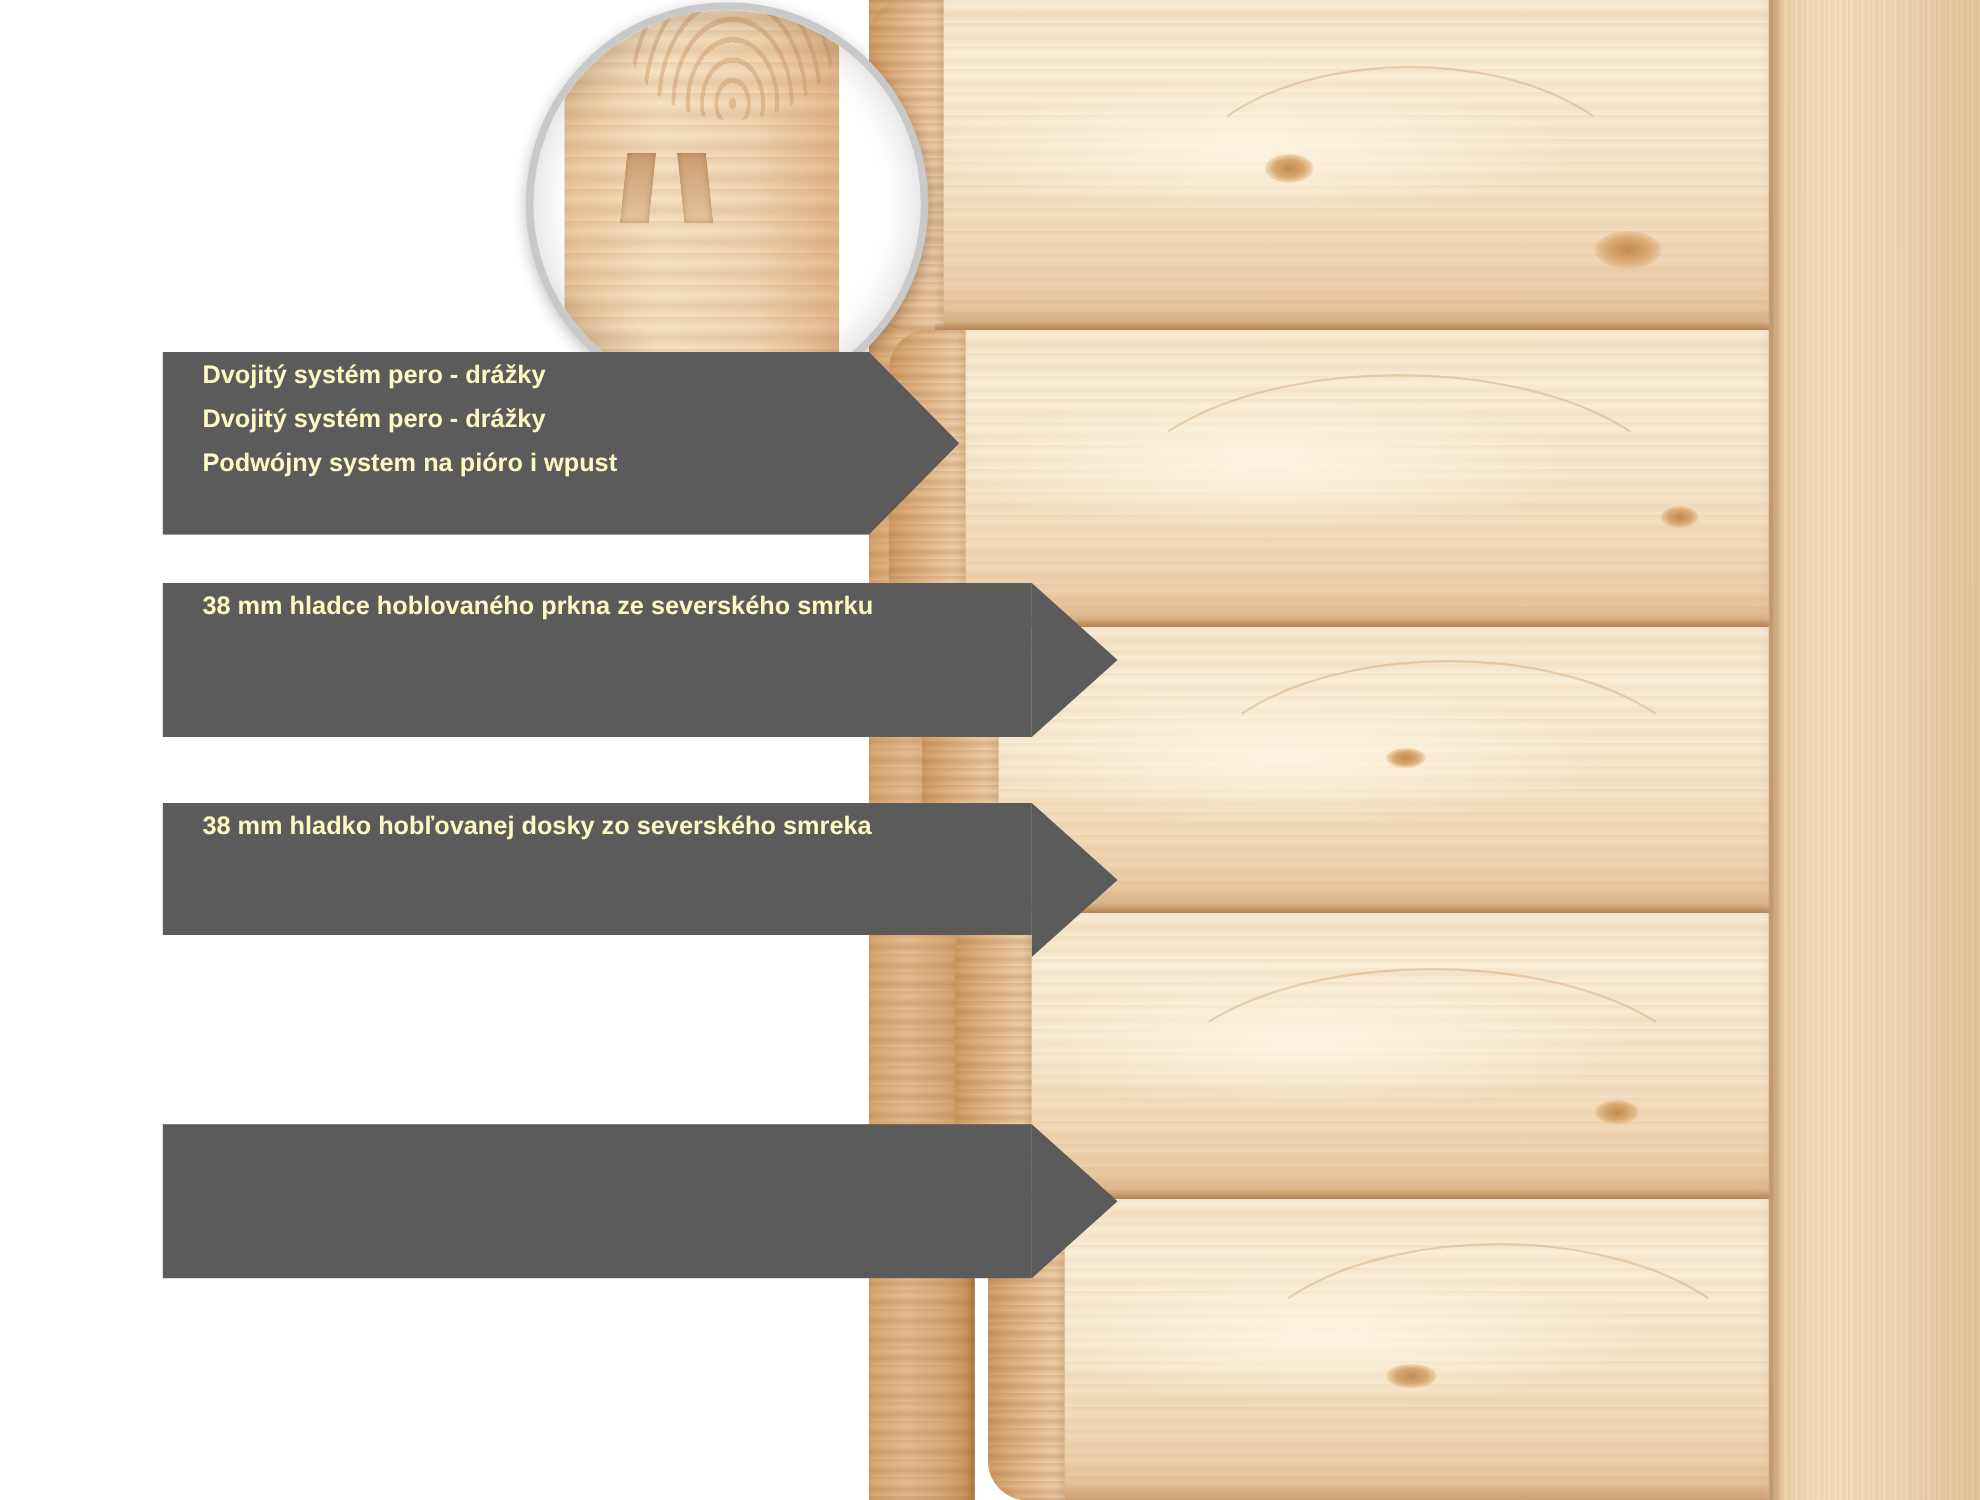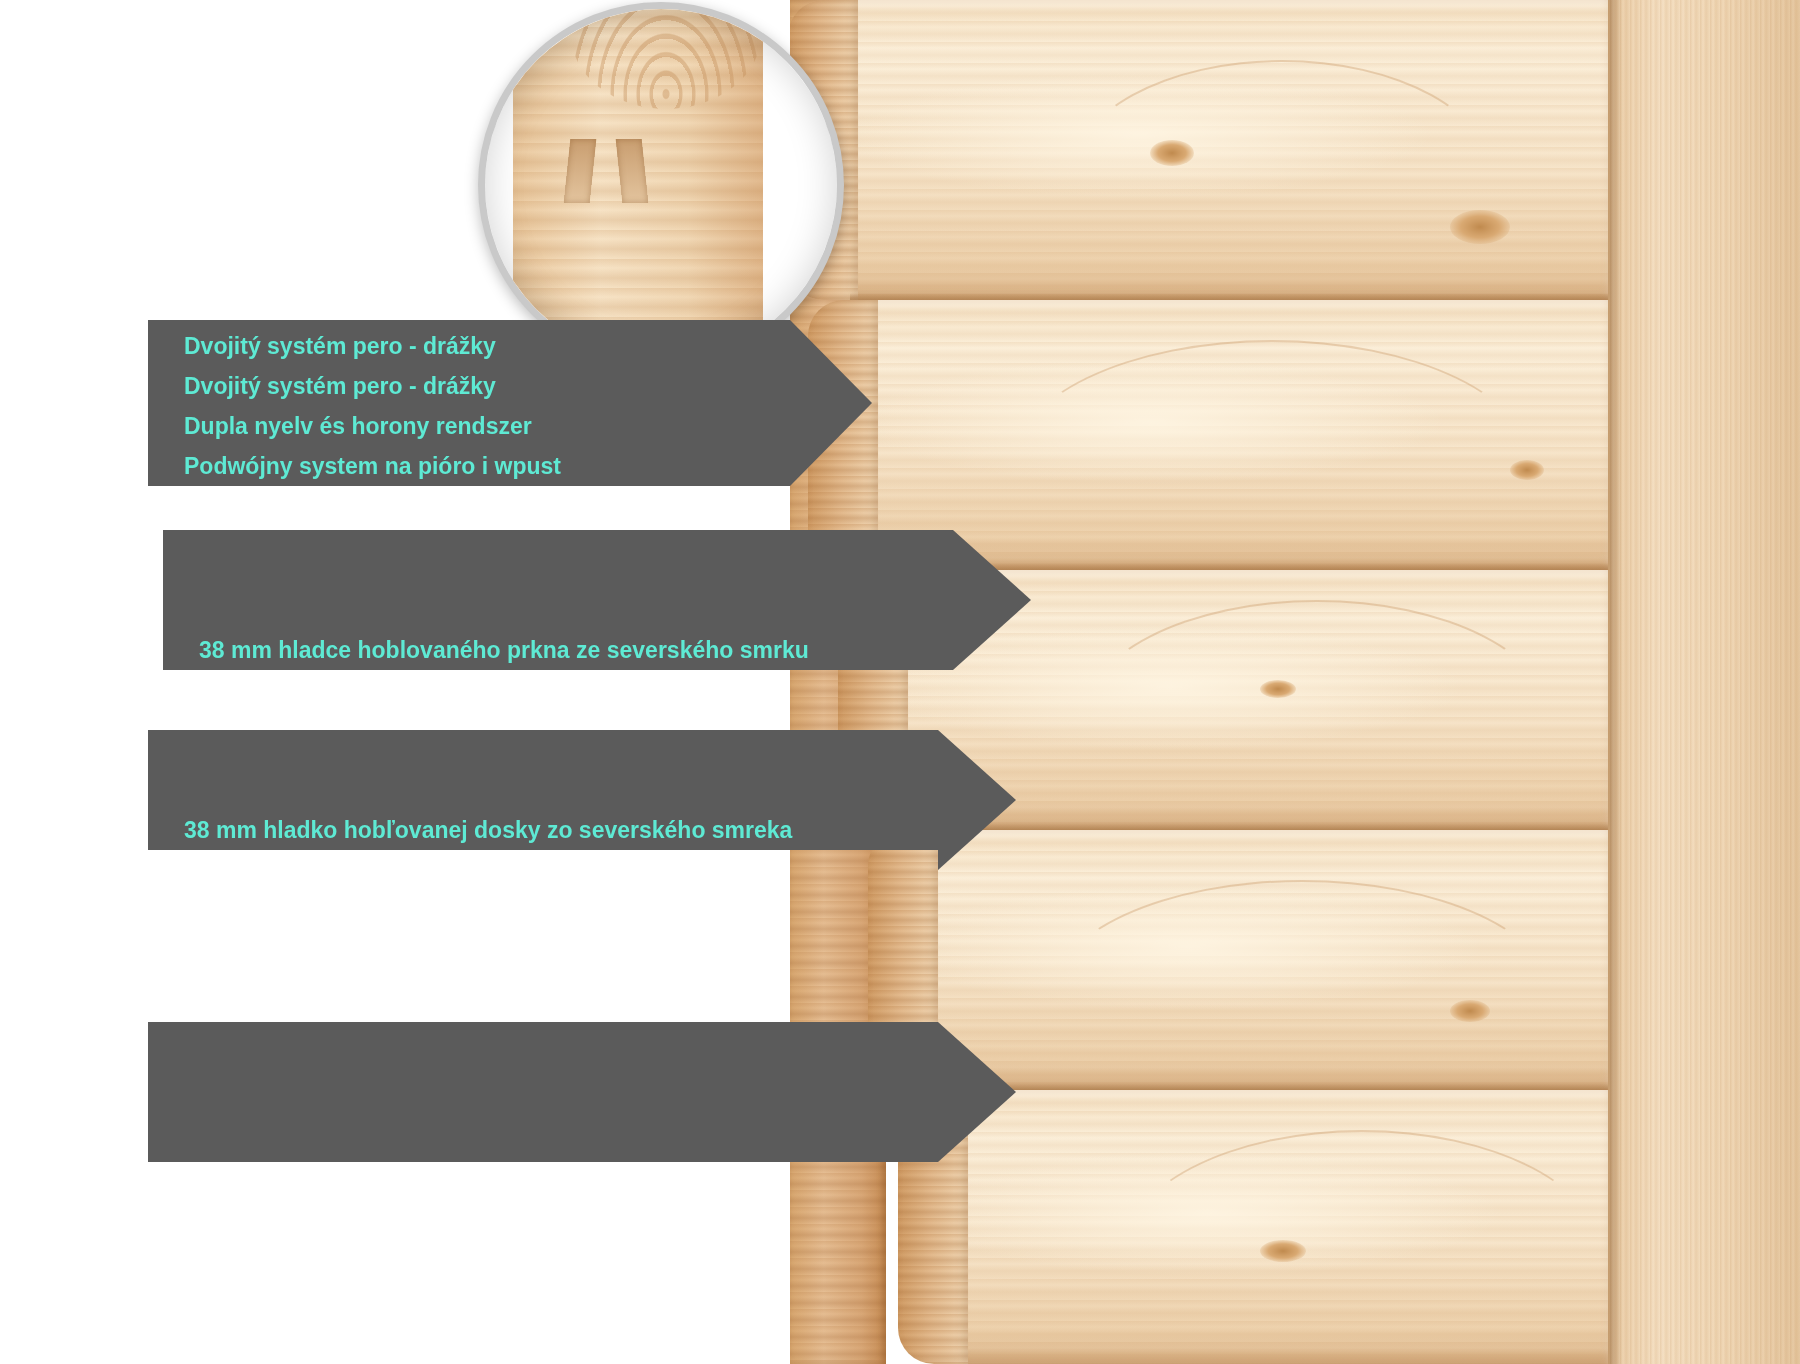--- a/index.html
+++ b/index.html
@@ -172,23 +172,23 @@
     inset: 0;
     border-radius: 50%;
     box-shadow: inset 0 0 38px rgba(0,0,0,0.18);
     pointer-events: none;
   }
 
   
   .callout {
     position: absolute;
     background: #5b5b5b;
-    color: #5eead4;
+    color: #fef9c3;
     display: flex;
-    align-items: flex-end;
+    align-items: flex-start;
     box-sizing: border-box;
   }
   .callout .lines {
     padding-left: 36px;
     padding-right: 14px;
   }
   .callout .line {
     font-weight: bold;
     font-size: 23px;
     line-height: 40px;
@@ -202,21 +202,21 @@
     width: 0;
     height: 0;
     border-top: solid transparent;
     border-bottom: solid transparent;
     border-left: solid #5b5b5b;
   }
 
   #c0 { left: 148px; top: 320px;  width: 642px; height: 166px; }
   #c0 .tip { border-top-width: 83px; border-bottom-width: 83px; border-left-width: 82px; }
 
-  #c1 { left: 148px; top: 530px;  width: 790px; height: 140px; margin-left: 15px; }
+  #c1 { left: 148px; top: 530px;  width: 790px; height: 140px; }
   #c1 .tip { border-top-width: 70px; border-bottom-width: 70px; border-left-width: 78px; }
 
   #c2 { left: 148px; top: 690px;  width: 790px; height: 120px; margin-top: 40px; }
   #c2 .tip { border-top-width: 70px; border-bottom-width: 70px; border-left-width: 78px; }
 
   #c3 { left: 148px; top: 858px;  width: 790px; height: 140px; }
   #c3 .tip { border-top-width: 70px; border-bottom-width: 70px; border-left-width: 78px; }
 
   #c4 { left: 148px; top: 1022px; width: 790px; height: 140px; }
   #c4 .tip { border-top-width: 70px; border-bottom-width: 70px; border-left-width: 78px; }
@@ -276,21 +276,20 @@
     </div>
     <div class="groove g1"></div>
     <div class="groove g2"></div>
     <div class="mag-shadow"></div>
   </div>
 
   <div class="callout" id="c0">
     <div class="lines">
       <div class="line">Dvojitý systém pero - drážky</div>
       <div class="line">Dvojitý systém pero - drážky</div>
-      <div class="line">Dupla nyelv és horony rendszer</div>
       <div class="line">Podwójny system na pióro i wpust</div>
     </div>
     <div class="tip"></div>
   </div>
 
   <div class="callout" id="c1">
     <div class="lines">
       <div class="line">38 mm hladce hoblovaného prkna ze severského smrku</div>
     </div>
     <div class="tip"></div>

